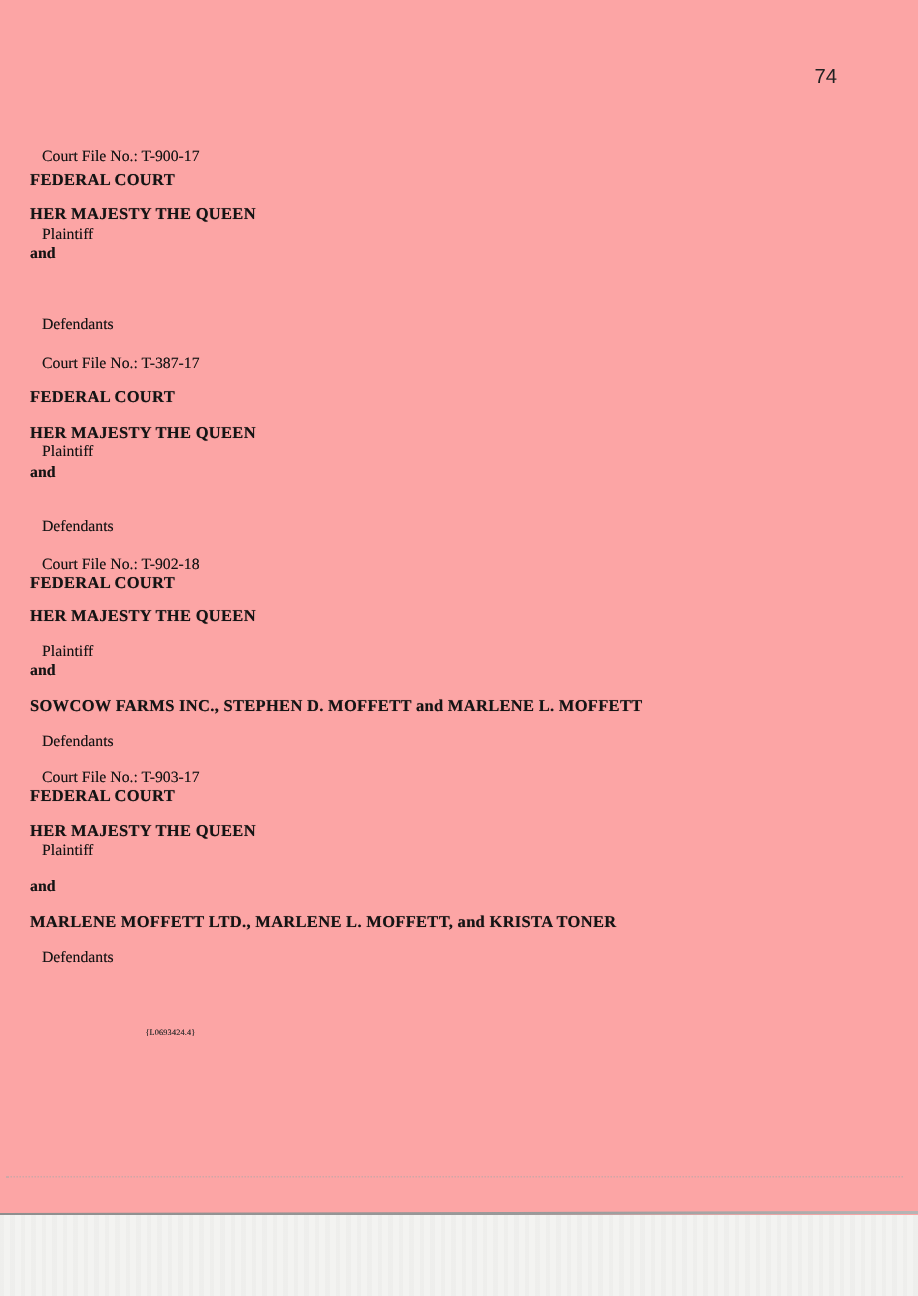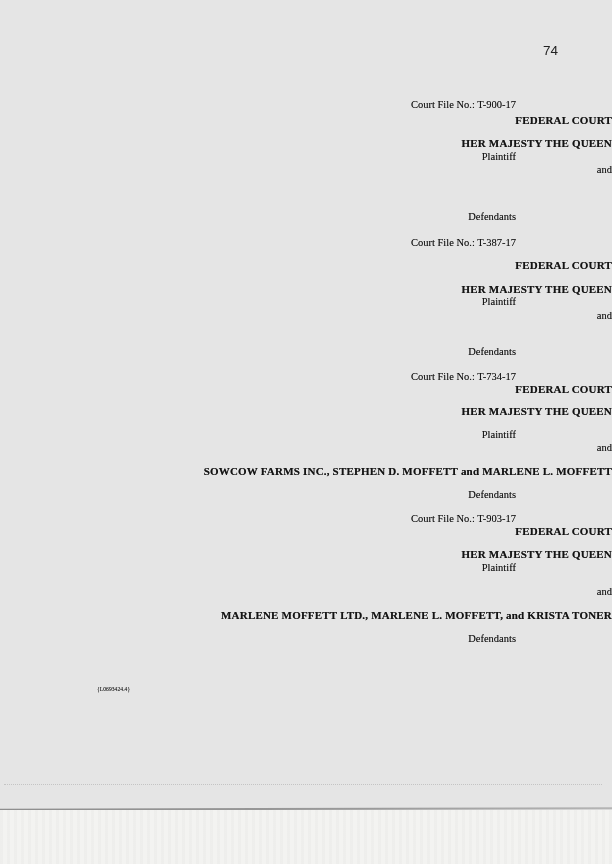--- a/index.html
+++ b/index.html
@@ -1,35 +1,35 @@
 <!DOCTYPE html>
 <html><head>
 <meta charset="utf-8">
 <style>
   html,body{margin:0;padding:0;background:#ffffff;}
   #page{
     position:relative;
     width:612px;height:864px;
-    background:#e5e5e5;
+    background:#fca5a5;
     overflow:hidden;
     font-family:"Liberation Serif","DejaVu Serif",serif;
     color:#141414;
   }
   .line{
     position:absolute;
     left:0;right:0;
     font-size:10.5px;
     line-height:12px;
     white-space:nowrap;
     text-shadow:0 0 .35px rgba(0,0,0,.45);
   }
-  .c{left:20px;right:0;text-align:right;}           
-  .r{left:0;right:96px;text-align:right;margin-left:28px;}            
+  .c{left:20px;right:0;text-align:left;}           
+  .r{left:0;right:96px;margin-left:28px;}            
   .b{font-weight:bold;font-size:11px;letter-spacing:.2px;text-shadow:0 0 .5px rgba(0,0,0,.55);}
-  .and{font-weight:normal;font-size:10.5px;}
+  .and{font-weight:bold;font-size:10.5px;}
   #page-number{
     position:absolute;top:43px;left:543px;
     font-family:"Liberation Sans","DejaVu Sans",sans-serif;
     font-size:13.5px;color:#222;
   }
   #doc-id{
     position:absolute;top:686px;left:97px;
     font-size:5.5px;letter-spacing:.1px;color:#333;
     text-shadow:0 0 .4px rgba(0,0,0,.6);
   }
@@ -64,21 +64,21 @@
   <div class="line c and" style="top:164px">and</div>
   <div class="line r" style="top:211px">Defendants</div>
 
   <div class="line r" style="top:237px">Court File No.: T-387-17</div>
   <div class="line c b" style="top:259px">FEDERAL COURT</div>
   <div class="line c b" style="top:283px">HER MAJESTY THE QUEEN</div>
   <div class="line r" style="top:296px">Plaintiff</div>
   <div class="line c and" style="top:310px">and</div>
   <div class="line r" style="top:346px">Defendants</div>
 
-  <div class="line r" style="top:371px">Court File No.: T-734-17</div>
+  <div class="line r" style="top:371px">Court File No.: T-902-18</div>
   <div class="line c b" style="top:383px">FEDERAL COURT</div>
   <div class="line c b" style="top:405px">HER MAJESTY THE QUEEN</div>
   <div class="line r" style="top:429px">Plaintiff</div>
   <div class="line c and" style="top:442px">and</div>
   <div class="line c b" style="top:465px">SOWCOW FARMS INC., STEPHEN D. MOFFETT and MARLENE L. MOFFETT</div>
   <div class="line r" style="top:489px">Defendants</div>
 
   <div class="line r" style="top:513px">Court File No.: T-903-17</div>
   <div class="line c b" style="top:525px">FEDERAL COURT</div>
   <div class="line c b" style="top:548px">HER MAJESTY THE QUEEN</div>

